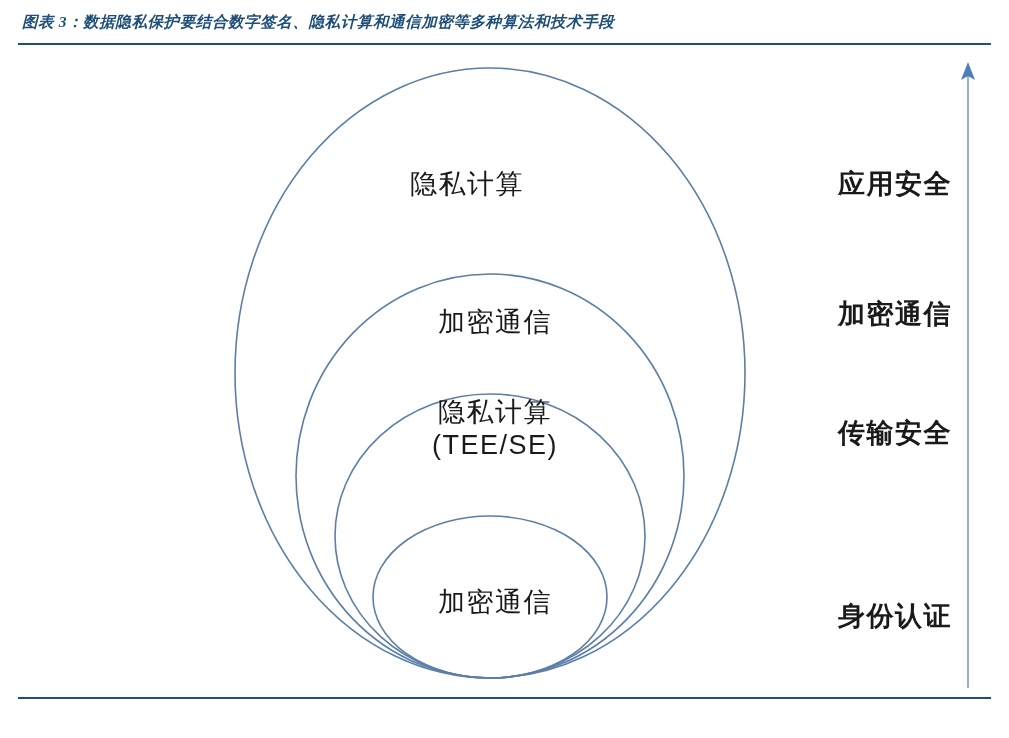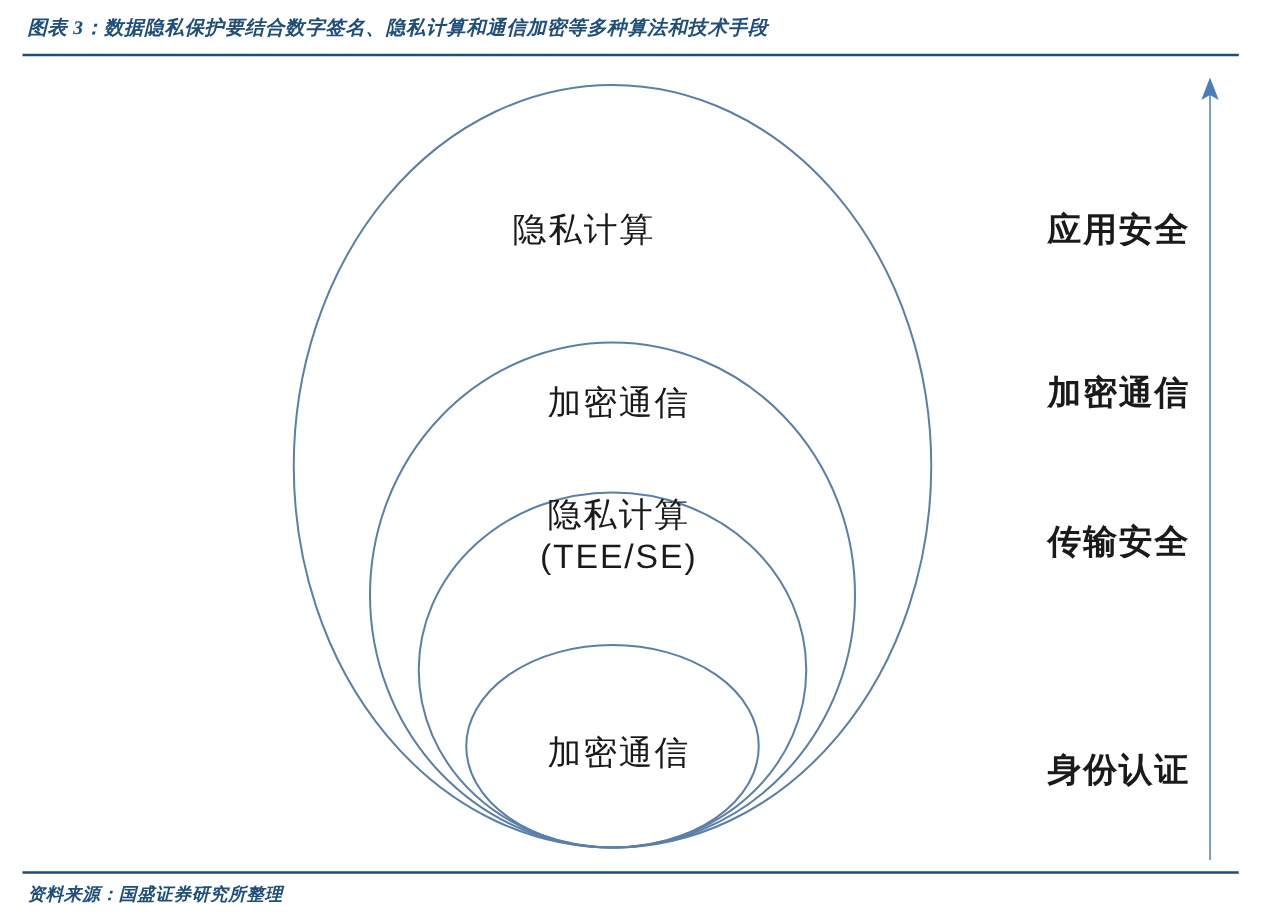--- a/index.html
+++ b/index.html
@@ -160,14 +160,13 @@
     <div class="axis-label a1">应用安全</div>
 
     <div class="axis-label a2">加密通信</div>
 
     <div class="axis-label a3">传输安全</div>
 
     <div class="axis-label a4">身份认证</div>
   </div>
 
   <div class="rule-bottom"></div>
-  <div class="footer-source">资料来源：国盛证券研究所整理</div>
 </div>
 
 </body></html>

